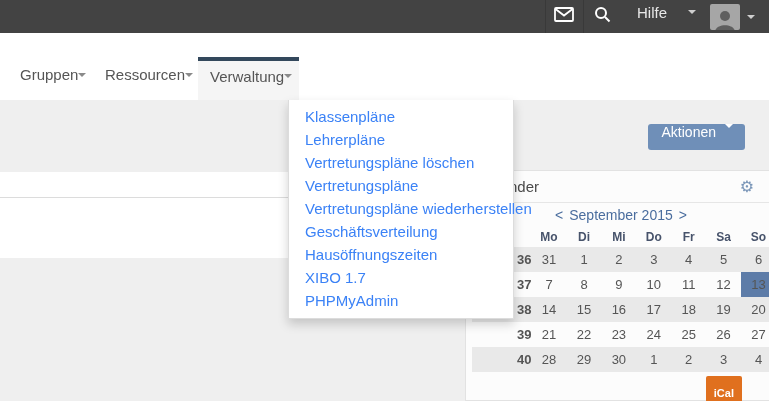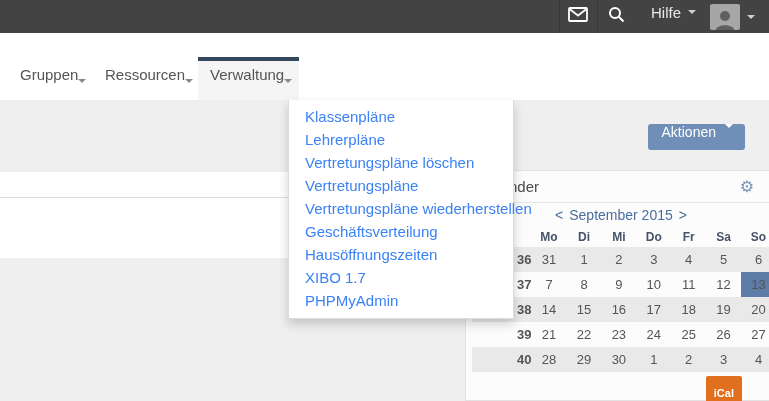--- a/index.html
+++ b/index.html
@@ -16,40 +16,40 @@
     position:absolute; top:0; left:0; width:769px; height:33px;
     background:var(--topbar_bg,#434343);
     display:flex; justify-content:flex-end; align-items:stretch;
   }
   .topbar-btn {
     display:flex; align-items:center; justify-content:center;
     width:38px; border-left:1px solid #393939; cursor:pointer;
   }
   .topbar-btn:last-of-type { border-right:1px solid #393939; }
   .help-btn {
-    display:flex; align-items:center; gap:7px;
+    display:flex; align-items:center; gap:21px;
     padding:0 14px 9px 16px; color:#e8e8e8; font-size:15px; cursor:pointer;
   }
   .avatar-wrap { display:flex; align-items:center; gap:7px; padding-right:14px; cursor:pointer; }
   .avatar {
     width:30px; height:26px; background:#a6a6a6; border-radius:2px; overflow:hidden;
     display:flex; align-items:flex-end; justify-content:center;
   }
   .caret { width:0; height:0; border-left:4px solid transparent; border-right:4px solid transparent; border-top:4px solid #cfcfcf; }
   .caret.dark { border-top-color:#8a8a8a; }
   .caret.white { border-top-color:#ffffff; }
 
   
   .navbar {
     position:absolute; top:33px; left:0; width:769px; height:67px;
     background:#ffffff; display:flex; align-items:flex-end; padding-left:8px;
   }
   .nav-item {
     font-size:15px; color:#555; cursor:pointer;
-    padding:0 0 17px 12px; display:flex; align-items:flex-end; 
+    padding:0 0 17px 12px; display:flex; align-items:center; 
   }
   .nav-item:nth-child(1){ width:85px; }
   .nav-item:nth-child(2){ width:105px; }
   .nav-item:nth-child(3){ width:90px; }
   .nav-item.active {
     width:101px; height:43px;
     background:#f5f5f5; border-top:4px solid var(--active_tab_border,#33485c);
     padding-top:8px;
     margin-top:48px;
   }

